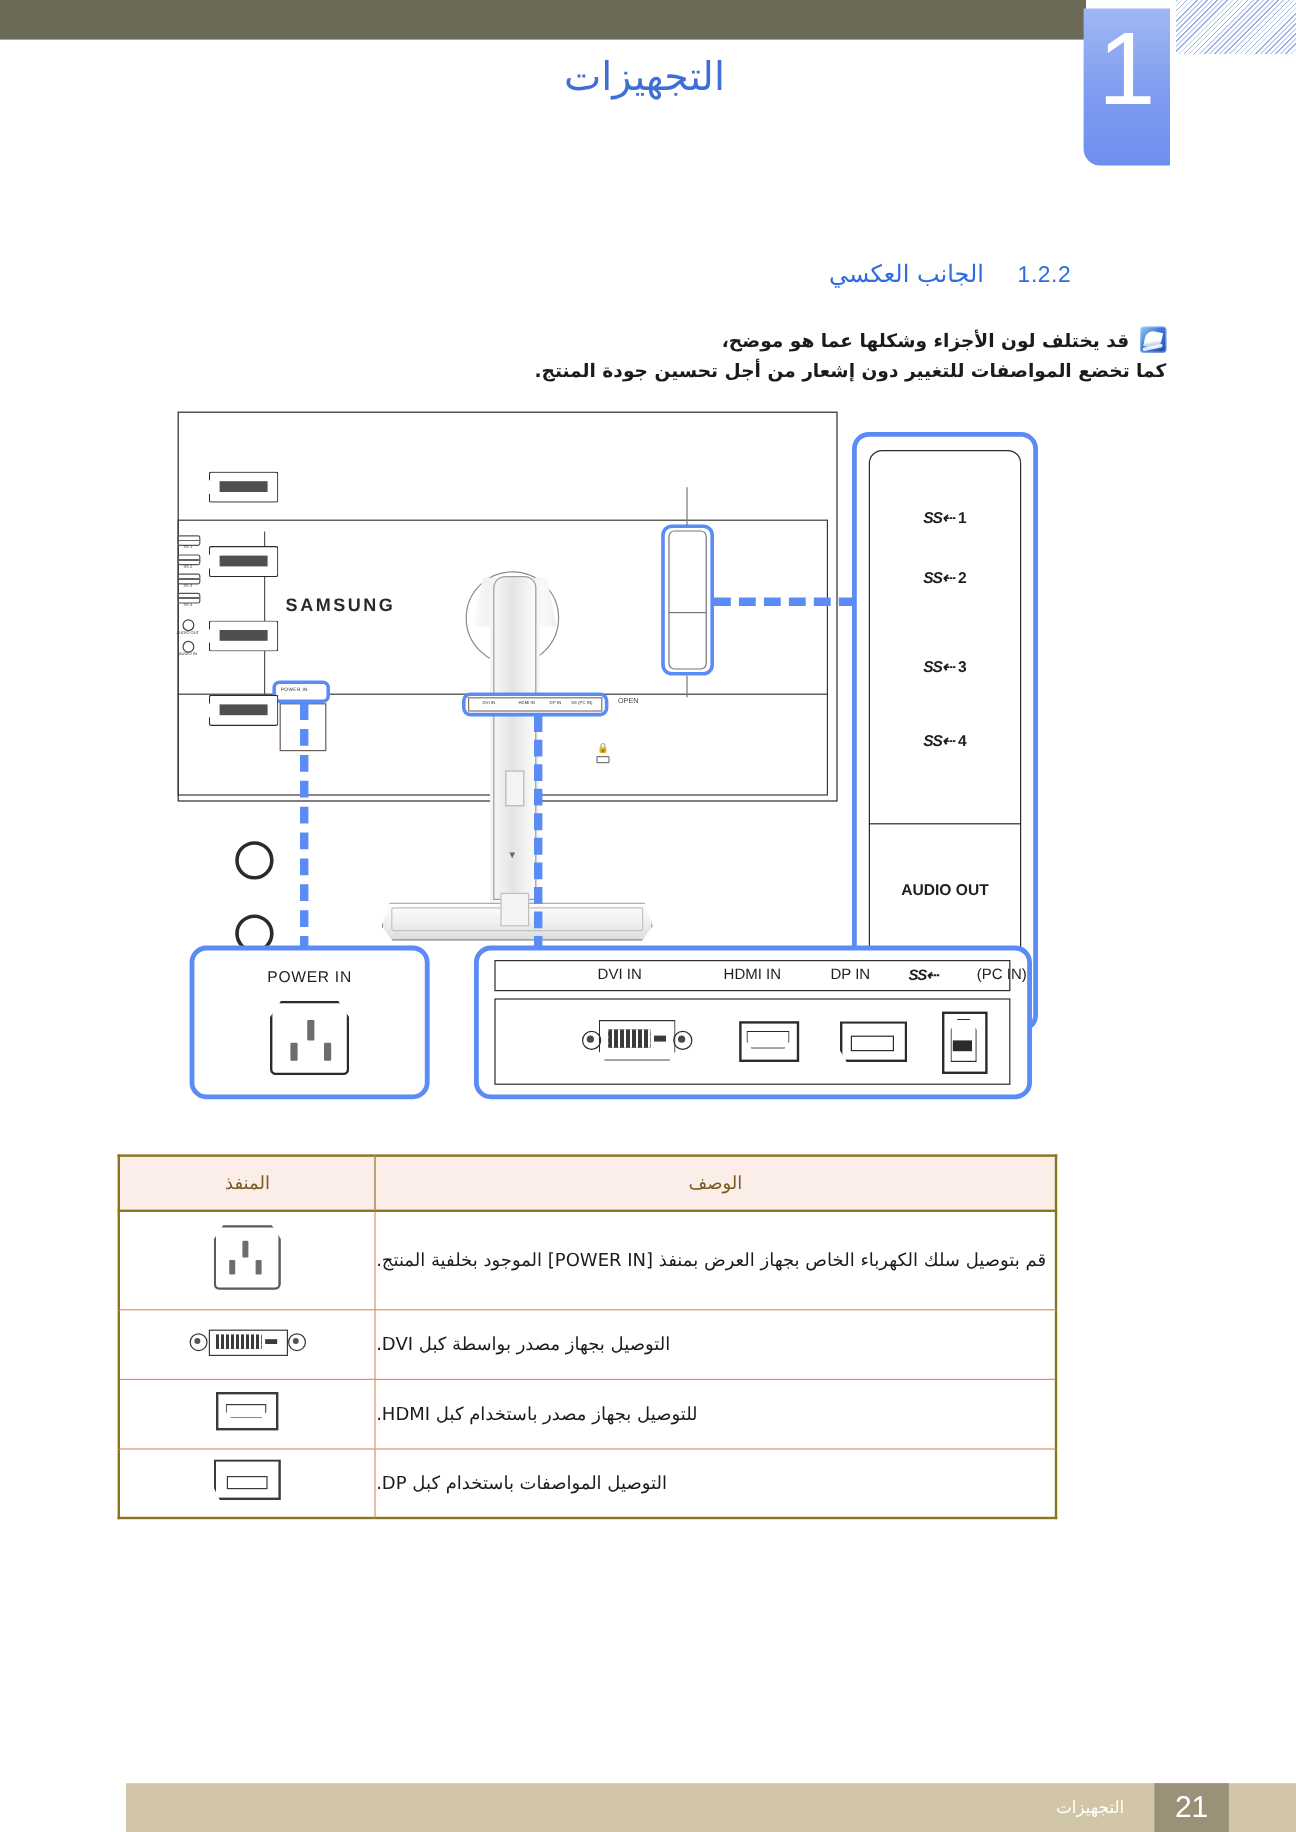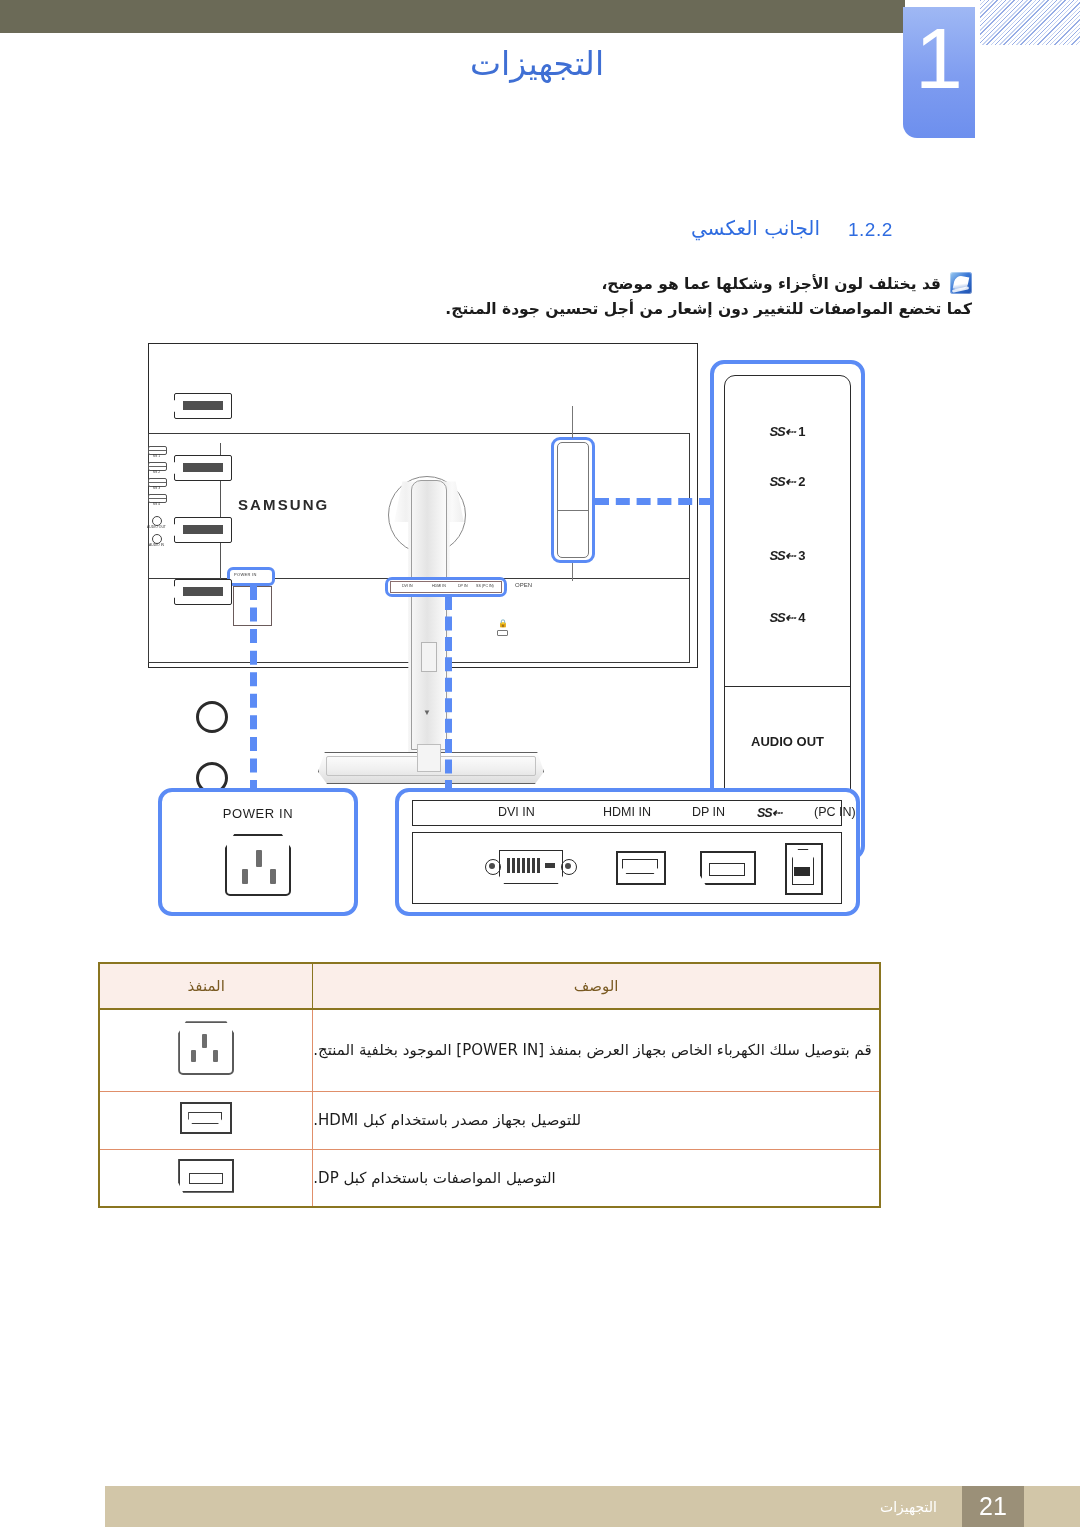--- a/index.html
+++ b/index.html
@@ -396,20 +396,36 @@
       <td class="c-desc">قم بتوصيل سلك الكهرباء الخاص بجهاز العرض بمنفذ [POWER IN] الموجود بخلفية المنتج.</td>
       <td class="c-port">
         <span class="ic-power">
           <i style="left:22px;top:11px;width:5px;height:14px;"></i>
           <i style="left:11px;top:27px;width:5px;height:12px;"></i>
           <i style="left:33px;top:27px;width:5px;height:12px;"></i>
         </span>
       </td>
     </tr>
 
+    <tr class="r-mid">
+      <td class="c-desc">التوصيل بجهاز مصدر بواسطة كبل DVI.</td>
+      <td class="c-port">
+        <span class="ic-dvi">
+          <span class="s" style="left:0">
+                <i></i>
+              </span>
+          <span class="b"></span>
+          <span class="p"></span>
+          <span class="f"></span>
+          <span class="s" style="left:82px">
+                <i></i>
+              </span>
+        </span>
+      </td>
+    </tr>
 
     <tr class="r-mid">
       <td class="c-desc">للتوصيل بجهاز مصدر باستخدام كبل HDMI.</td>
       <td class="c-port">
         <span class="ic-hdmi"><i></i></span>
       </td>
     </tr>
 
     <tr class="r-mid">
       <td class="c-desc">التوصيل المواصفات باستخدام كبل DP.</td>

